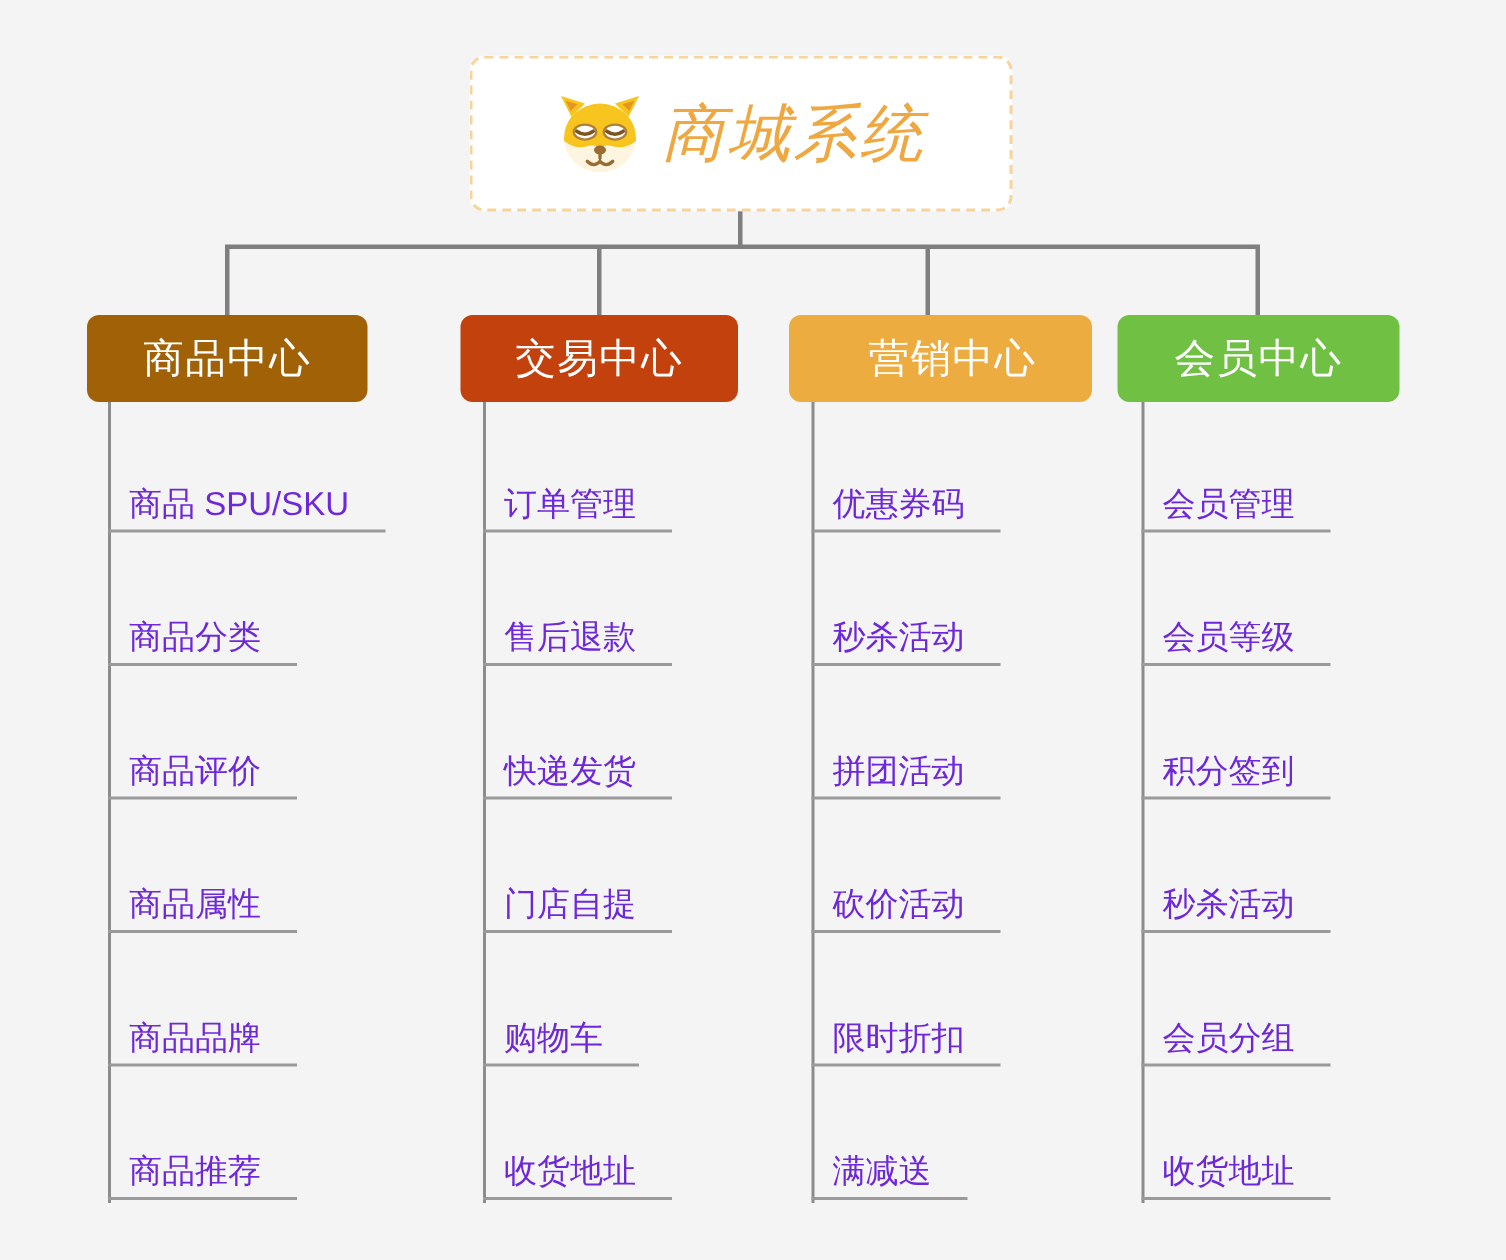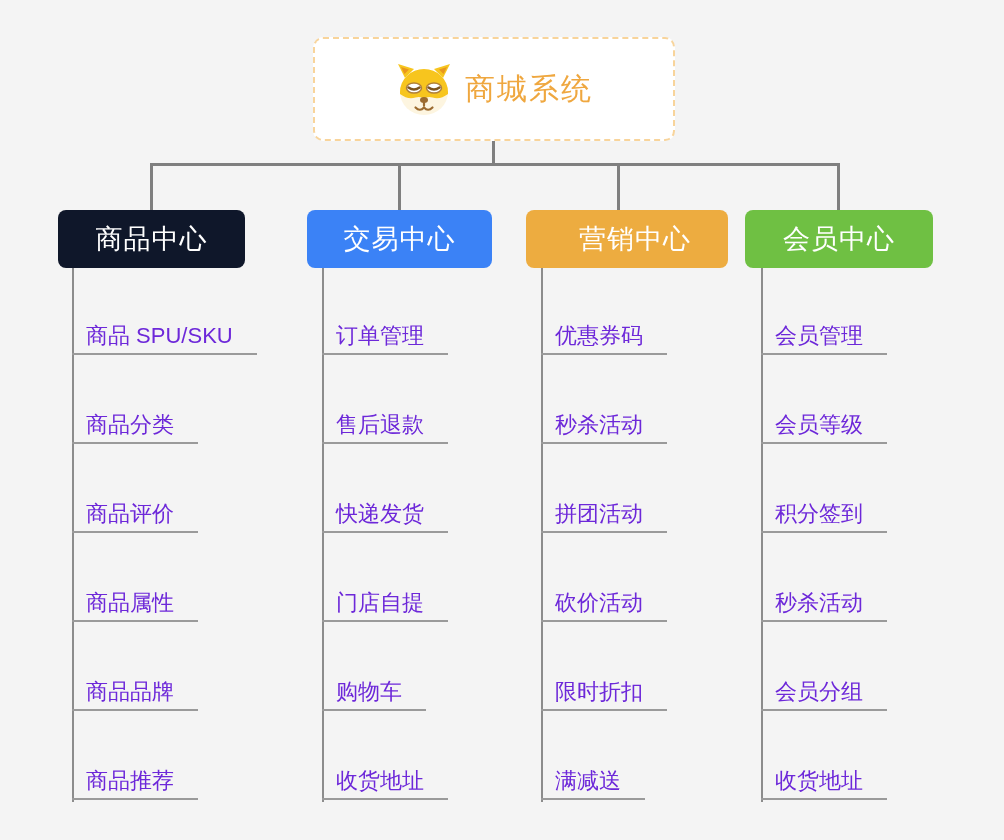--- a/index.html
+++ b/index.html
@@ -25,21 +25,21 @@
   .trunk-2{left:541px;}
   .trunk-3{left:761px;}
 
   
   .root-node{
     position:absolute;left:313px;top:37px;width:362px;height:104px;
     box-sizing:border-box;background:#ffffff;
     border:2px dashed #f8d49b;border-radius:10px;
     display:flex;align-items:center;justify-content:center;gap:12px;
   }
-  .root-title{font-size:30px;color:#efa73f;letter-spacing:2px;white-space:nowrap;}
+  .root-title{font-size:42px;color:#efa73f;letter-spacing:2px;white-space:nowrap;font-style:italic;}
   .dog-icon{display:inline-flex;width:58px;height:56px;}
 
   
   .branch{
     position:absolute;top:210px;height:58px;border-radius:8px;
     color:#ffffff;font-size:27px;letter-spacing:1px;
     display:flex;align-items:center;justify-content:center;
   }
   .b0{left:58px;width:187px;background:#4a90e8;}
   .b1{left:307px;width:185px;background:#e65c5c;}
@@ -89,22 +89,22 @@
         <ellipse cx="39" cy="27" rx="7.5" ry="5" fill="#ffffff" stroke="#b0803a" stroke-width="1.5"></ellipse>
         <path d="M13.5 26.5 q5.5 4 11 0" stroke="#7d5520" stroke-width="2.4" fill="none" stroke-linecap="round"></path>
         <path d="M33.5 26.5 q5.5 4 11 0" stroke="#7d5520" stroke-width="2.4" fill="none" stroke-linecap="round"></path>
         <ellipse cx="29" cy="39" rx="4" ry="3" fill="#9c6b2f"></ellipse>
         <path d="M29 41 L29 44.5 M20.5 46.5 q4.5 4.5 8.5 0 q4 4.5 8.5 0" stroke="#9c6b2f" stroke-width="2.2" fill="none" stroke-linecap="round"></path>
       </svg>
     </span>
     <span class="root-title" style="color: rgb(239, 167, 63);">商城系统</span>
   </div>
 
-  <div class="branch b0" style="background-color: #0f172a;">商品中心</div>
-  <div class="branch b1" style="background-color: #3b82f6;">交易中心</div>
+  <div class="branch b0" style="background-color: #a16207;">商品中心</div>
+  <div class="branch b1" style="background-color: #c2410c;">交易中心</div>
   <div class="branch b2" style="background-color: rgb(237, 172, 64);">营销中心</div>
   <div class="branch b3" style="background-color: rgb(111, 192, 67);">会员中心</div>
 
   <div class="column c0">
     <div class="child">商品 SPU/SKU</div>
     <div class="child">商品分类</div>
     <div class="child">商品评价</div>
     <div class="child">商品属性</div>
     <div class="child">商品品牌</div>
     <div class="child">商品推荐</div>

